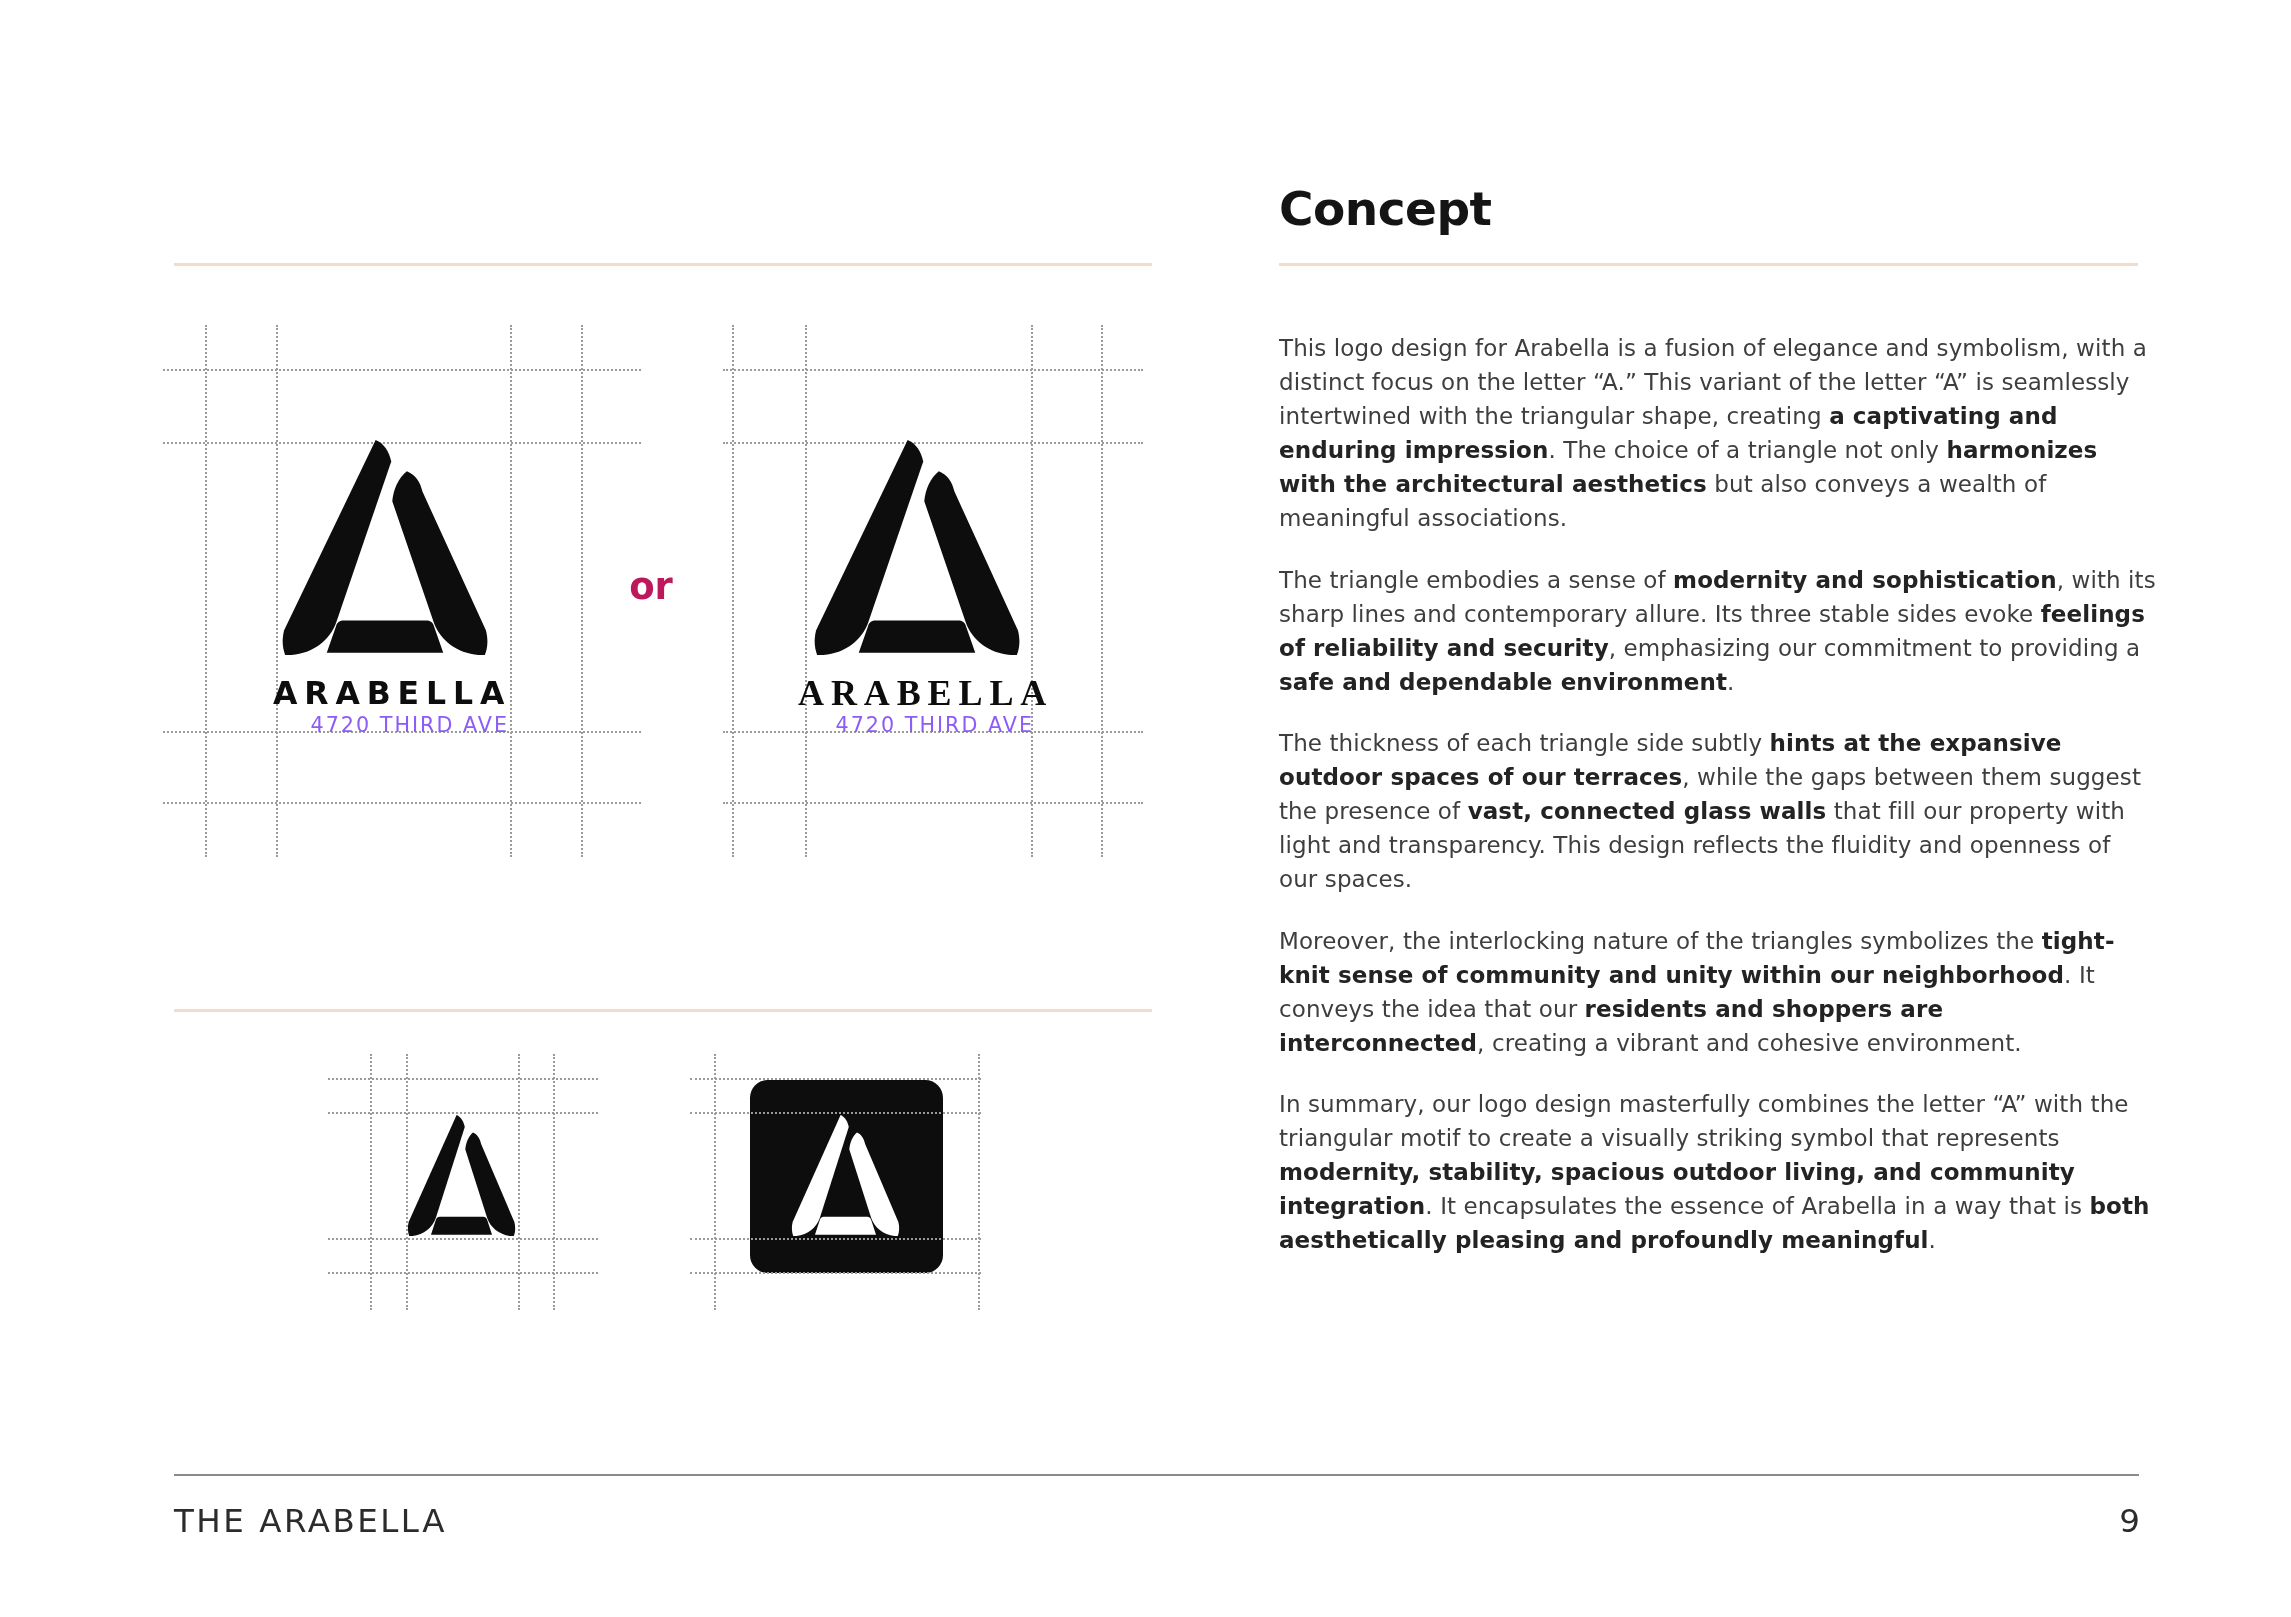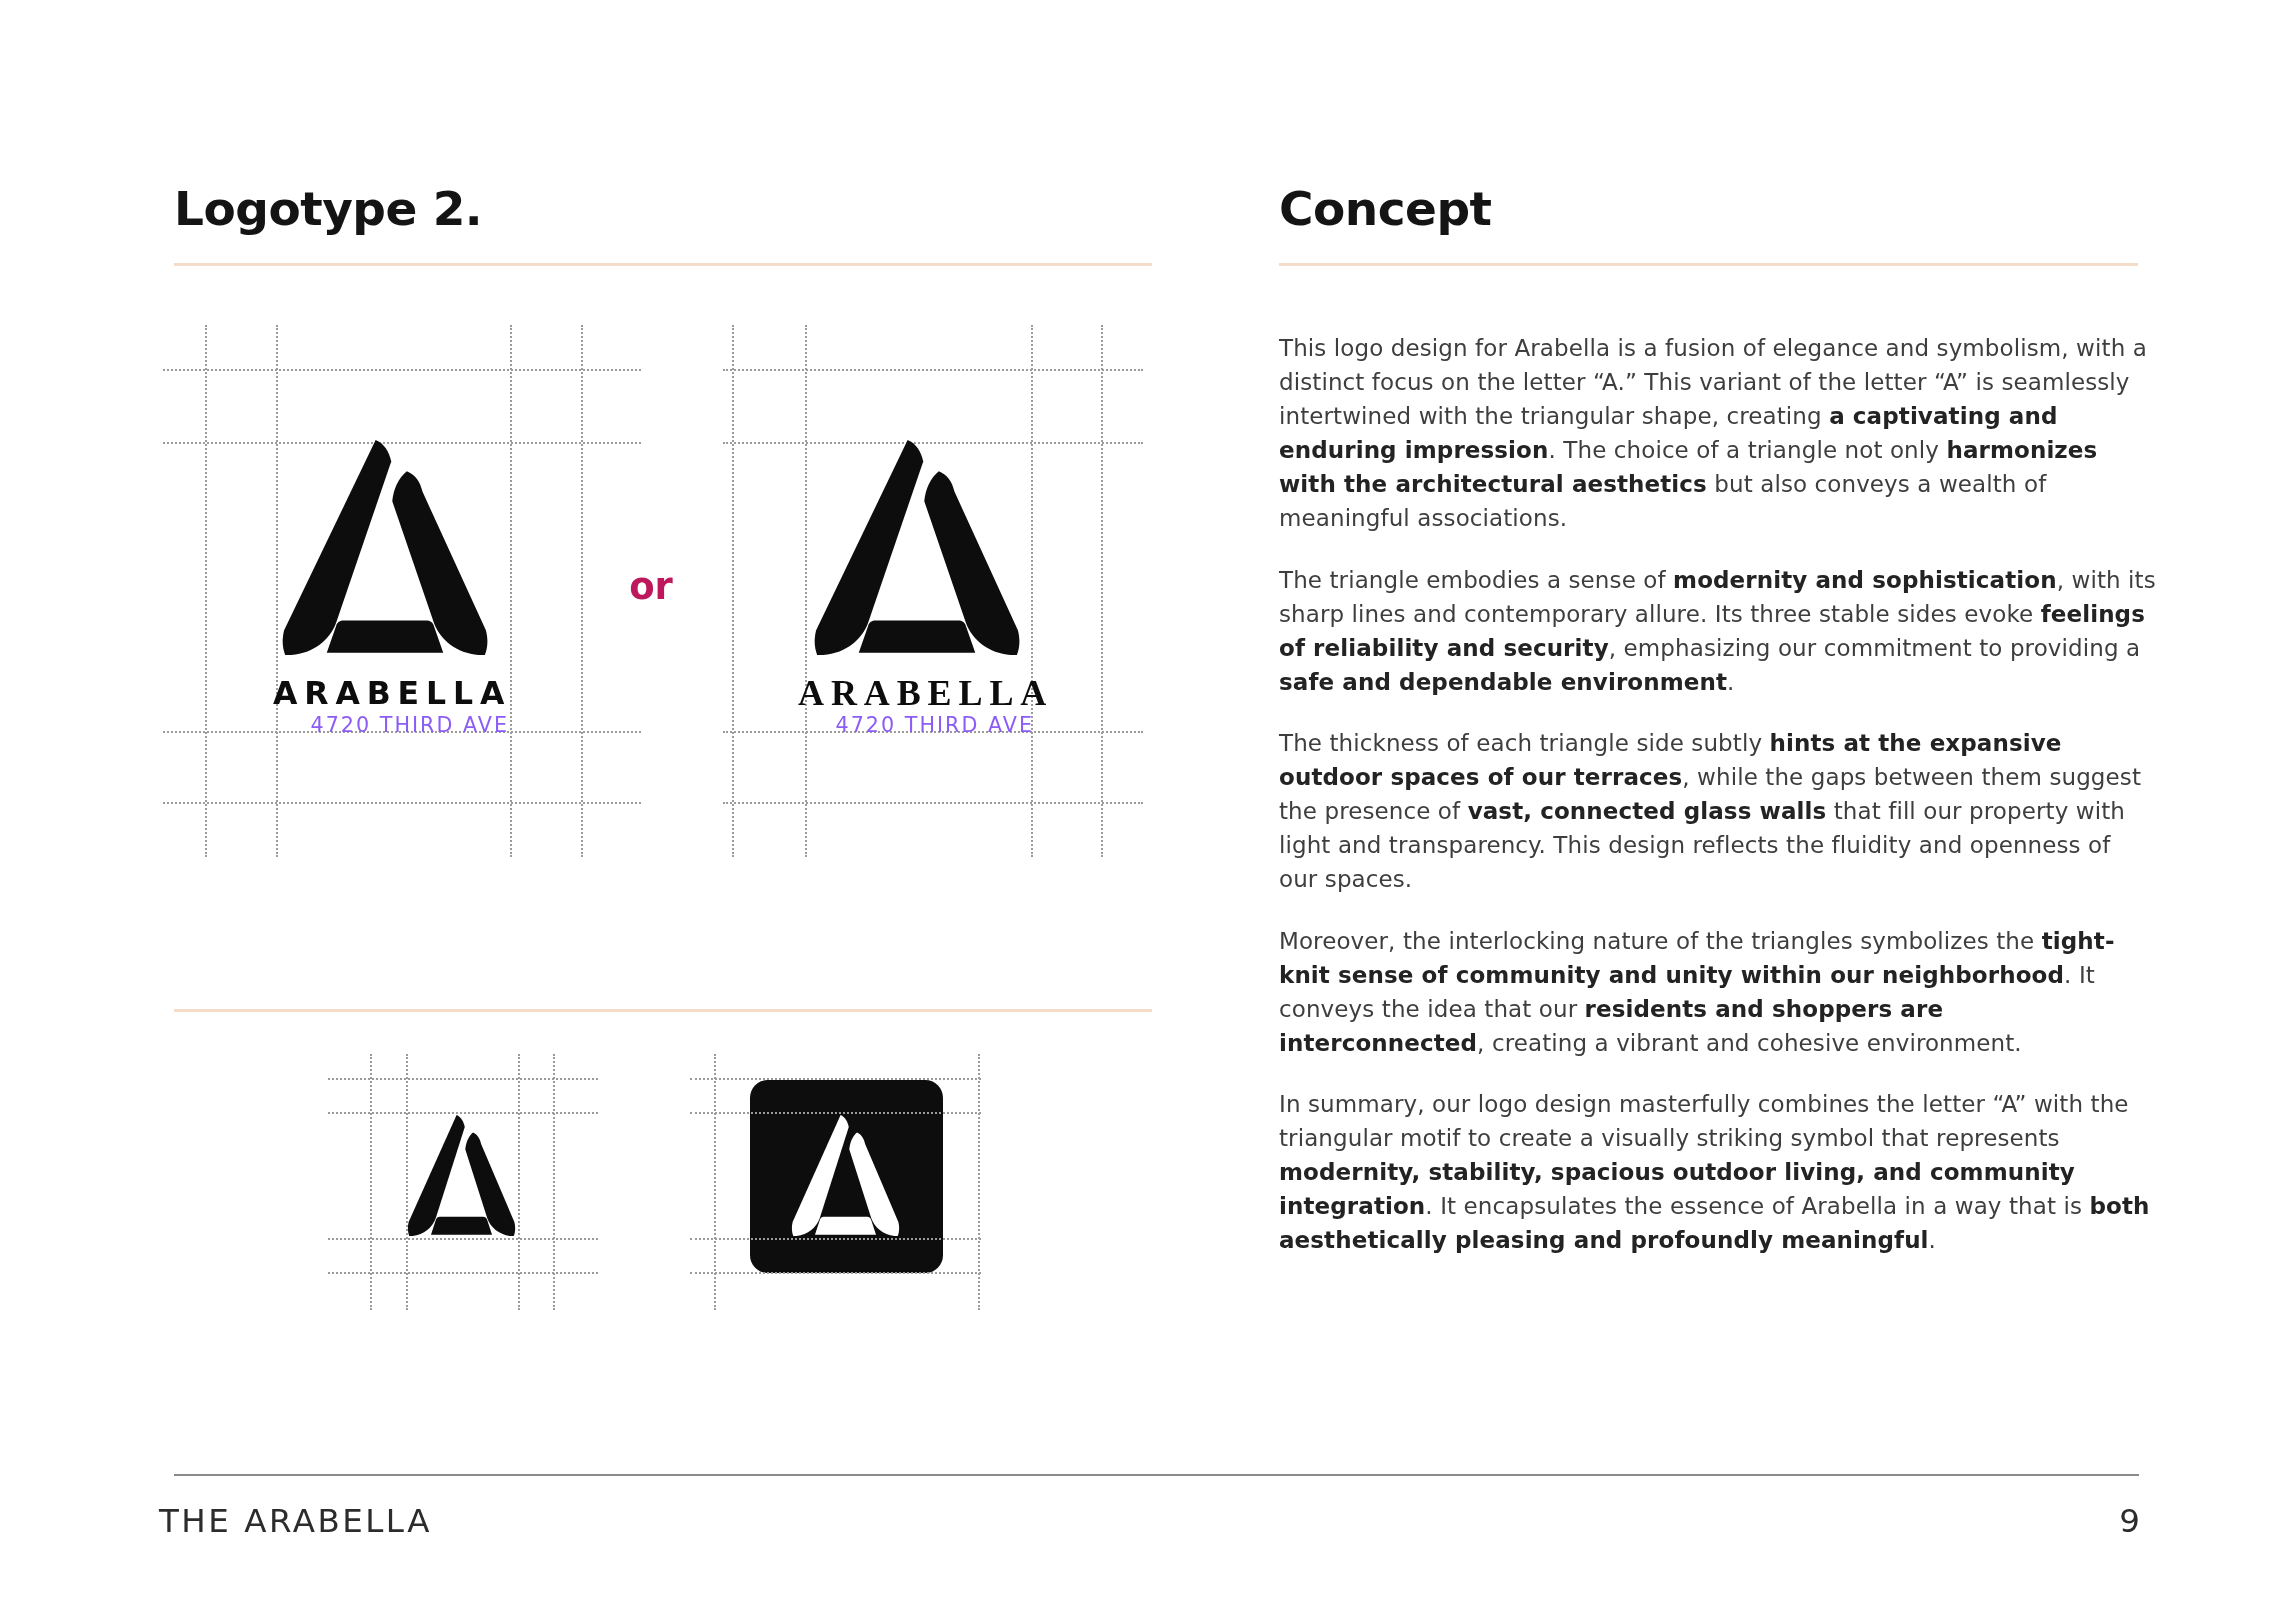--- a/index.html
+++ b/index.html
@@ -53,21 +53,20 @@
     <g id="amark-shape">
       <path d="M 45.5 0 C 49.5 1.5 52 5.5 53 10 L 26.5 85 C 23.5 93 15.5 99.2 5 100 L 2 100 C 0.5 96 0.5 92.5 1.5 88.5 Z"></path>
       <path d="M 60.5 14.5 C 64.5 16 67 19.5 68 24 L 98.5 88.5 C 99.6 92.5 99.5 96.5 98 100 L 95 100 C 84.5 99.2 76.5 93 73.5 85 L 53.5 28.5 C 54 23 56.5 17.5 60.5 14.5 Z"></path>
       <path d="M 22 99 L 26.5 86.5 C 27 84.8 28.5 84 30 84 L 70 84 C 71.5 84 73 84.8 73.5 86.5 L 78 99 Z"></path>
     </g>
   </defs>
 </svg>
 
 <div class="page">
 
-  <h1 class="sec abs" style="left:174px;top:183px;">Logotype 2.</h1>
   <div class="rule-accent abs" style="left:174px;top:263px;width:978px;"></div>
 
   <div>
     <div class="dh abs" style="left:163px;top:369px;width:478px;"></div>
     <div class="dh abs" style="left:163px;top:442px;width:478px;"></div>
     <div class="dh abs" style="left:163px;top:731px;width:478px;"></div>
     <div class="dh abs" style="left:163px;top:802px;width:478px;"></div>
     <div class="dv abs" style="left:205px;top:325px;height:532px;"></div>
     <div class="dv abs" style="left:276px;top:325px;height:532px;"></div>
     <div class="dv abs" style="left:510px;top:325px;height:532px;"></div>
@@ -138,17 +137,17 @@
 
   <div class="concept-copy abs" style="left:1279px;top:331px;">
     <p>This logo design for Arabella is a fusion of elegance and symbolism, with a distinct focus on the letter “A.” This variant of the letter “A” is seamlessly intertwined with the triangular shape, creating <strong>a captivating and enduring impression</strong>. The choice of a triangle not only <strong>harmonizes with the architectural aesthetics</strong> but also conveys a wealth of meaningful associations.</p>
     <p>The triangle embodies a sense of <strong>modernity and sophistication</strong>, with its sharp lines and contemporary allure. Its three stable sides evoke <strong>feelings of reliability and security</strong>, emphasizing our commitment to providing a <strong>safe and dependable environment</strong>.</p>
     <p>The thickness of each triangle side subtly <strong>hints at the expansive outdoor spaces of our terraces</strong>, while the gaps between them suggest the presence of <strong>vast, connected glass walls</strong> that fill our property with light and transparency. This design reflects the fluidity and openness of our spaces.</p>
     <p>Moreover, the interlocking nature of the triangles symbolizes the <strong>tight-knit sense of community and unity within our neighborhood</strong>. It conveys the idea that our <strong>residents and shoppers are interconnected</strong>, creating a vibrant and cohesive environment.</p>
     <p>In summary, our logo design masterfully combines the letter “A” with the triangular motif to create a visually striking symbol that represents <strong>modernity, stability, spacious outdoor living, and community integration</strong>. It encapsulates the essence of Arabella in a way that is <strong>both aesthetically pleasing and profoundly meaningful</strong>.</p>
   </div>
 
   <div class="rule-footer abs" style="left:174px;top:1474px;width:1965px;"></div>
-  <div class="footer-brand abs" style="left:159px;top:1505px;">THE ARABELLA</div>
+  <div class="footer-brand abs" style="left:174px;top:1505px;">THE ARABELLA</div>
   <div class="footer-page abs" style="left:2059px;top:1505px;width:81px;">9</div>
 
 </div>
 
 
 </body></html>

